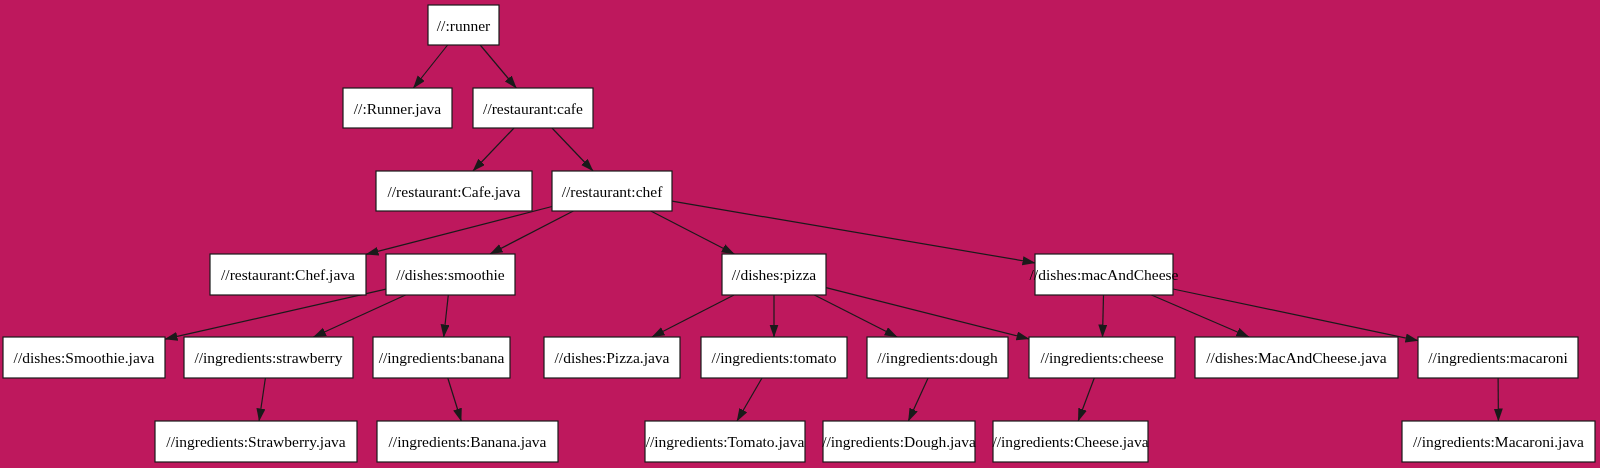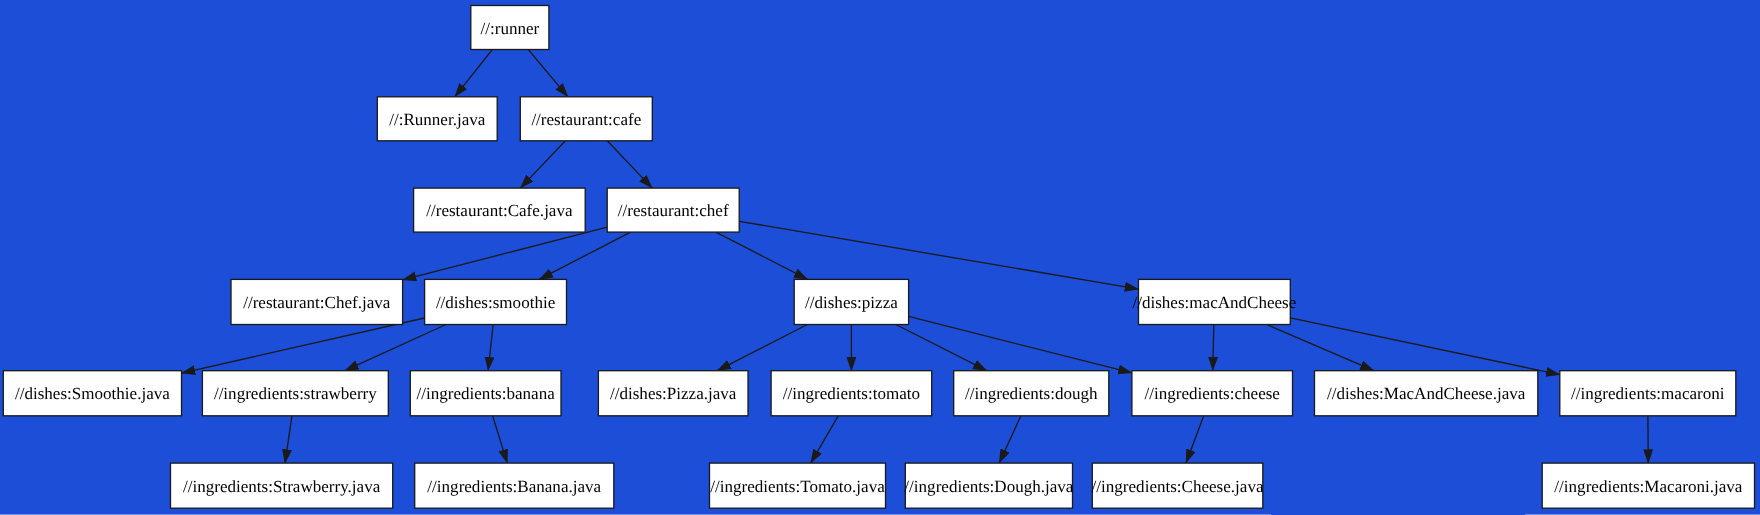--- a/index.html
+++ b/index.html
@@ -5,21 +5,21 @@
   html, body {
     margin: 0;
     padding: 0;
     background: #ffffff;
     font-family: "Liberation Serif", "DejaVu Serif", serif;
   }
   .canvas {
     position: relative;
     width: 1600px;
     height: 468px;
-    background: #1d4ed8;
+    background: #be185d;
     overflow: hidden;
   }
   svg { display: block; }
   .node-rect {
     fill: #ffffff;
     stroke: #1a1a1a;
     stroke-width: 1.2;
   }
   .node-label {
     fill: #000000;

